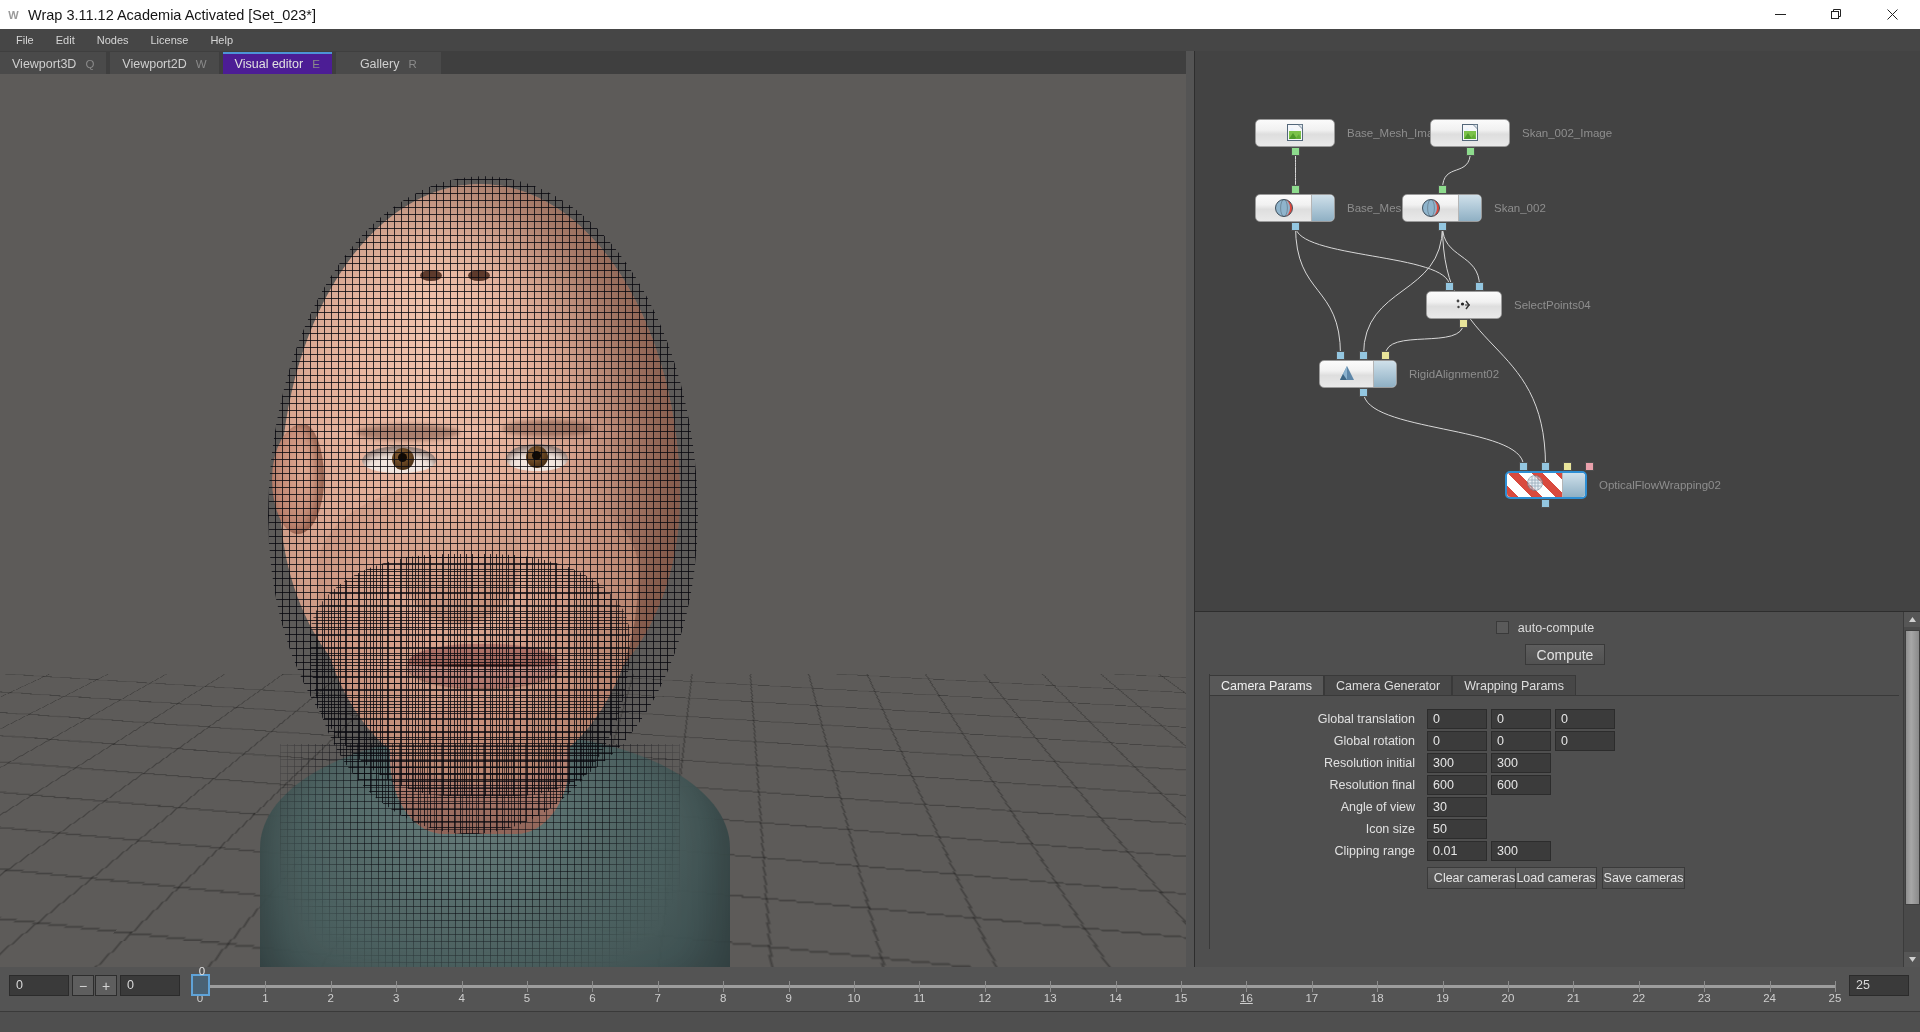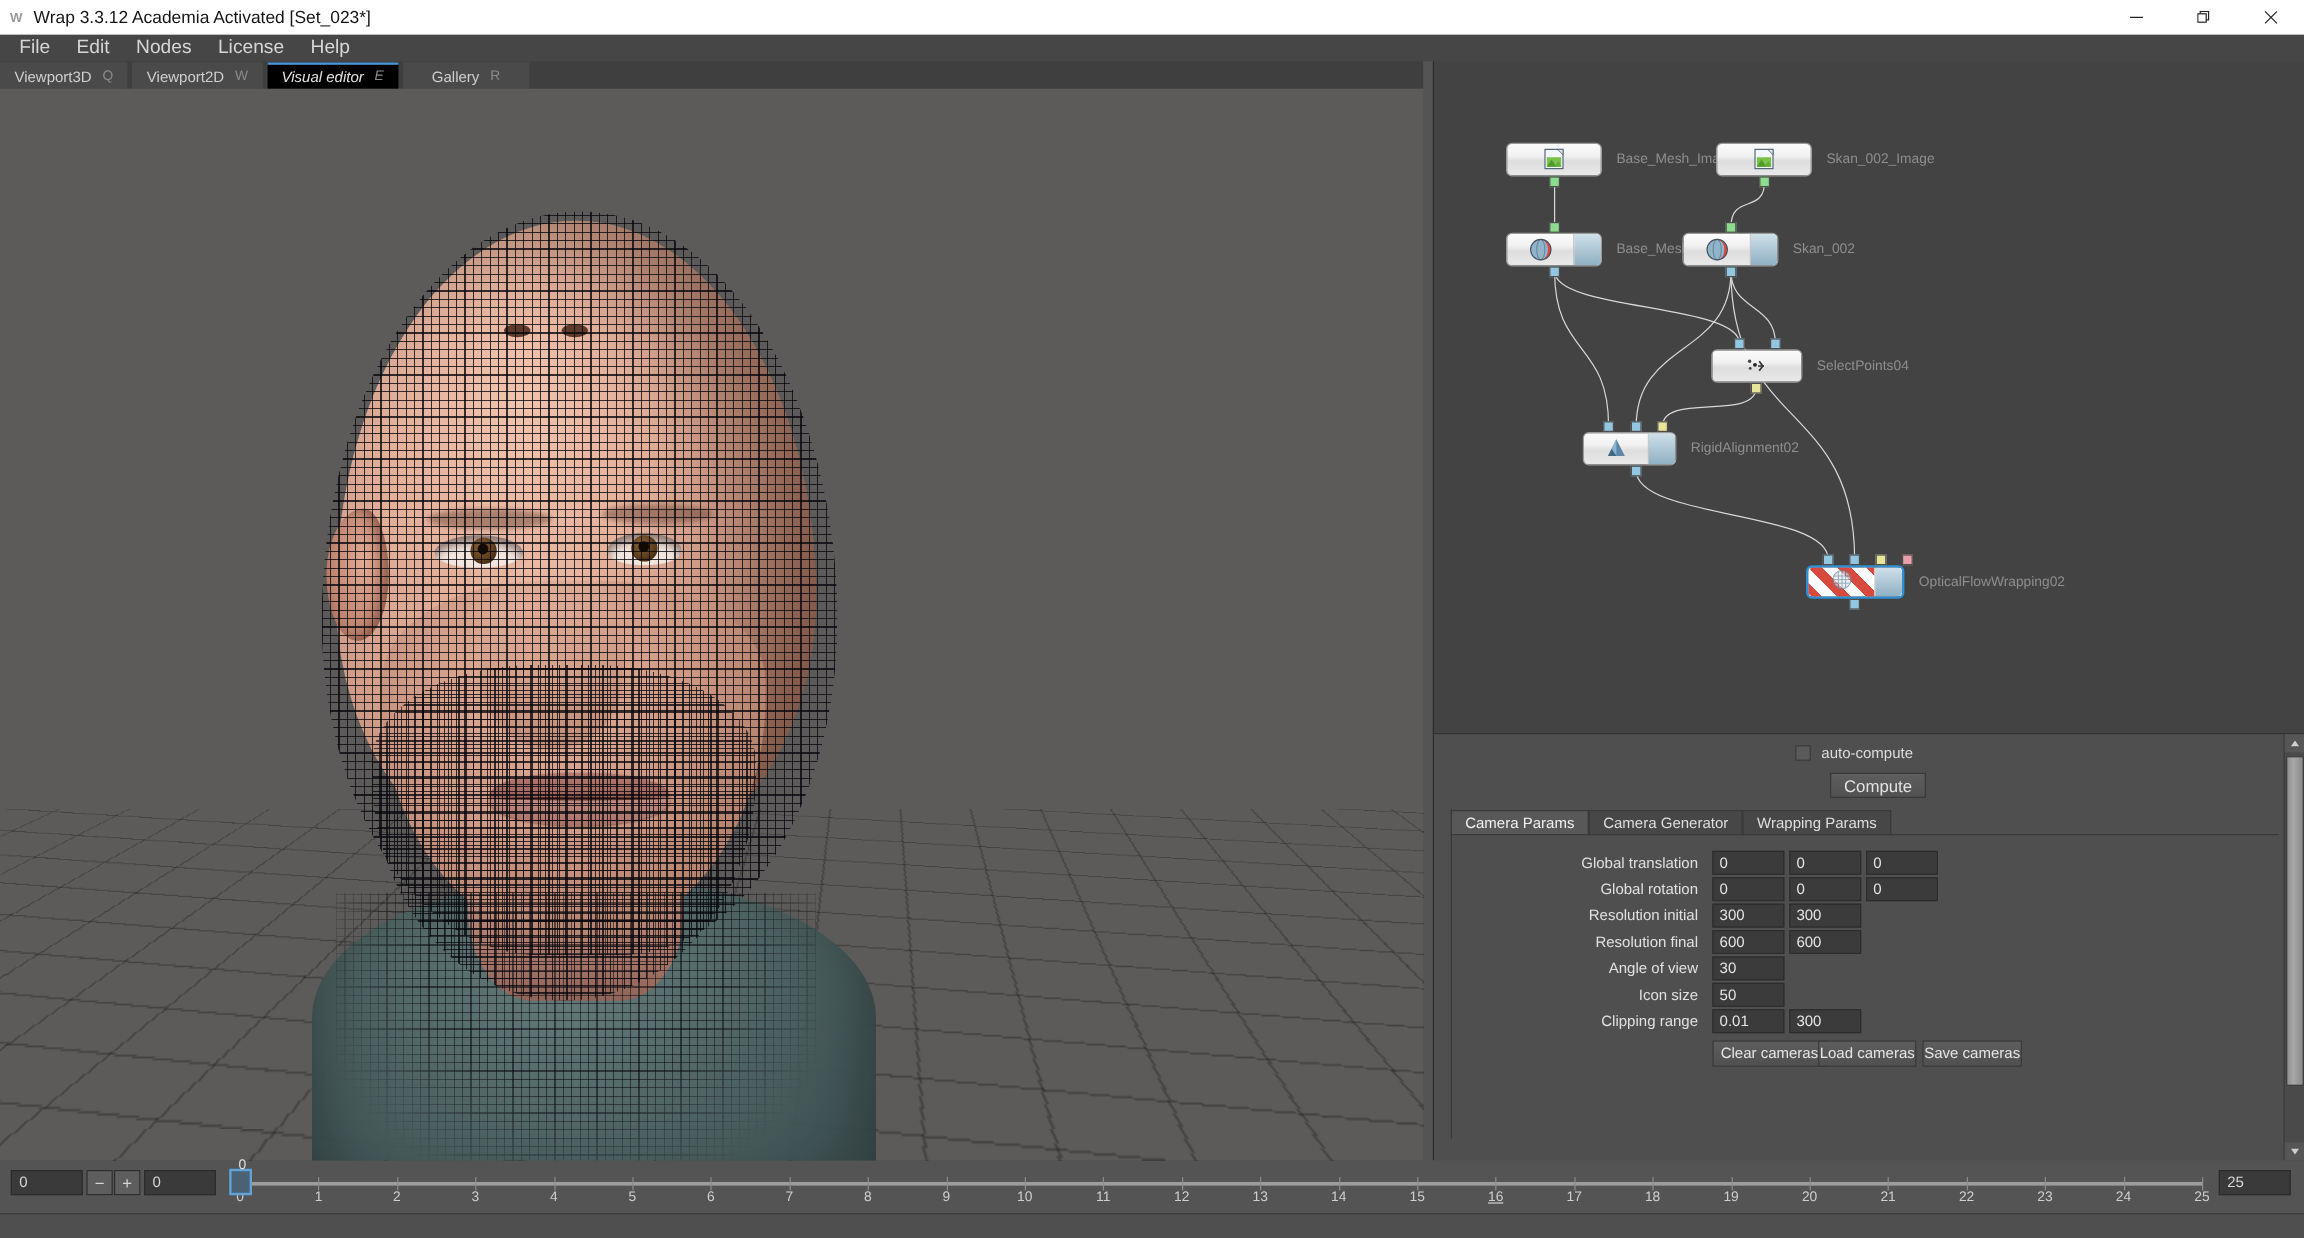--- a/index.html
+++ b/index.html
@@ -8,29 +8,29 @@
 
   
   .titlebar{position:absolute;left:0;top:0;width:1920px;height:29px;background:#ffffff;display:flex;align-items:center;}
   .tb-icon{width:26px;height:29px;display:flex;align-items:center;justify-content:center;color:#9a9a9a;font-size:11px;font-weight:bold;letter-spacing:-1px;}
   .tb-title{font-size:14.5px;color:#151515;margin-left:2px;}
   .tb-spacer{flex:1;}
   .tb-btn{width:56px;height:29px;display:flex;align-items:center;justify-content:center;color:#232323;}
 
   
   .menubar{position:absolute;left:0;top:29px;width:1920px;height:22px;background:#464646;display:flex;align-items:center;padding-left:5px;}
-  .menu-item{font-size:16px;color:#d6d6d6;padding:3px 11px;}
+  .menu-item{font-size:11px;color:#d6d6d6;padding:3px 11px;}
 
   
   .tabbar{position:absolute;left:0;top:51px;width:1186px;height:23px;background:#3f3f3f;display:flex;align-items:flex-end;}
   .vtab{height:22px;min-width:105px;box-sizing:border-box;background:#4a4a4a;color:#cfcfcf;
         display:flex;align-items:center;justify-content:center;gap:9px;font-size:12.5px;
         border-top:2px solid #4a4a4a;margin-right:4px;padding:0 12px;}
   .vtab .key{color:#8a8a8a;font-size:11.5px;}
-  .vtab.active{background:#000000;border-top:2px solid #4d94d6;color:#e2e2e2;font-style:italic;}
+  .vtab.active{background:#4c1d95;border-top:2px solid #4d94d6;color:#e2e2e2;}
   .tabbar-rest{flex:1;height:1px;}
 
   
   .viewport{position:absolute;left:0;top:74px;width:1186px;height:893px;background:#5d5b59;overflow:hidden;}
   .vp-floor{position:absolute;left:-120px;top:600px;width:1450px;height:460px;
      background:
        repeating-linear-gradient(100deg, rgba(0,0,0,.32) 0 1px, transparent 1px 46px),
        repeating-linear-gradient(7deg, rgba(0,0,0,.32) 0 1px, transparent 1px 27px);
      transform:perspective(620px) rotateX(63deg) scale(1.25);
      transform-origin:50% 0%;opacity:.85;}
@@ -153,21 +153,21 @@
   .sb-thumb{position:absolute;left:1px;top:18px;width:15px;height:275px;
      background:linear-gradient(90deg,#8e8e8e,#a7a7a7 40%,#8a8a8a);border:1px solid #3f3f3f;box-sizing:border-box;}
 </style>
 </head>
 <body>
 
 <div id="app">
 
   <div class="titlebar">
     <div class="tb-icon">W</div>
-    <div class="tb-title">Wrap 3.3.12 Academia Activated [Set_023*]</div>
+    <div class="tb-title">Wrap 3.11.12 Academia Activated [Set_023*]</div>
     <div class="tb-spacer"></div>
     <div class="tb-btn">
       <svg width="11" height="11" viewBox="0 0 11 11">
           <line x1="0" y1="5.5" x2="11" y2="5.5" stroke="#232323" stroke-width="1"></line>
         </svg>
     </div>
     <div class="tb-btn">
       <svg width="11" height="11" viewBox="0 0 11 11">
           <rect x="0.5" y="2.5" width="7" height="7" fill="none" stroke="#232323"></rect>
           <polyline points="2.5,2.5 2.5,0.5 9.5,0.5 9.5,7.5 7.5,7.5" fill="none" stroke="#232323"></polyline>

